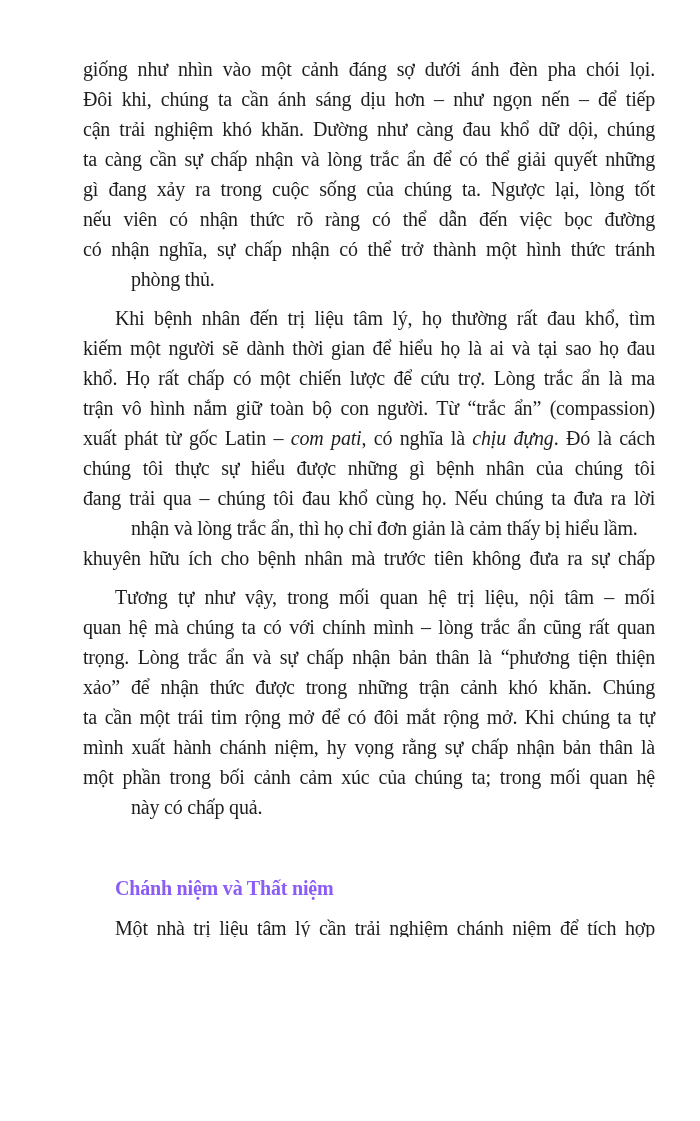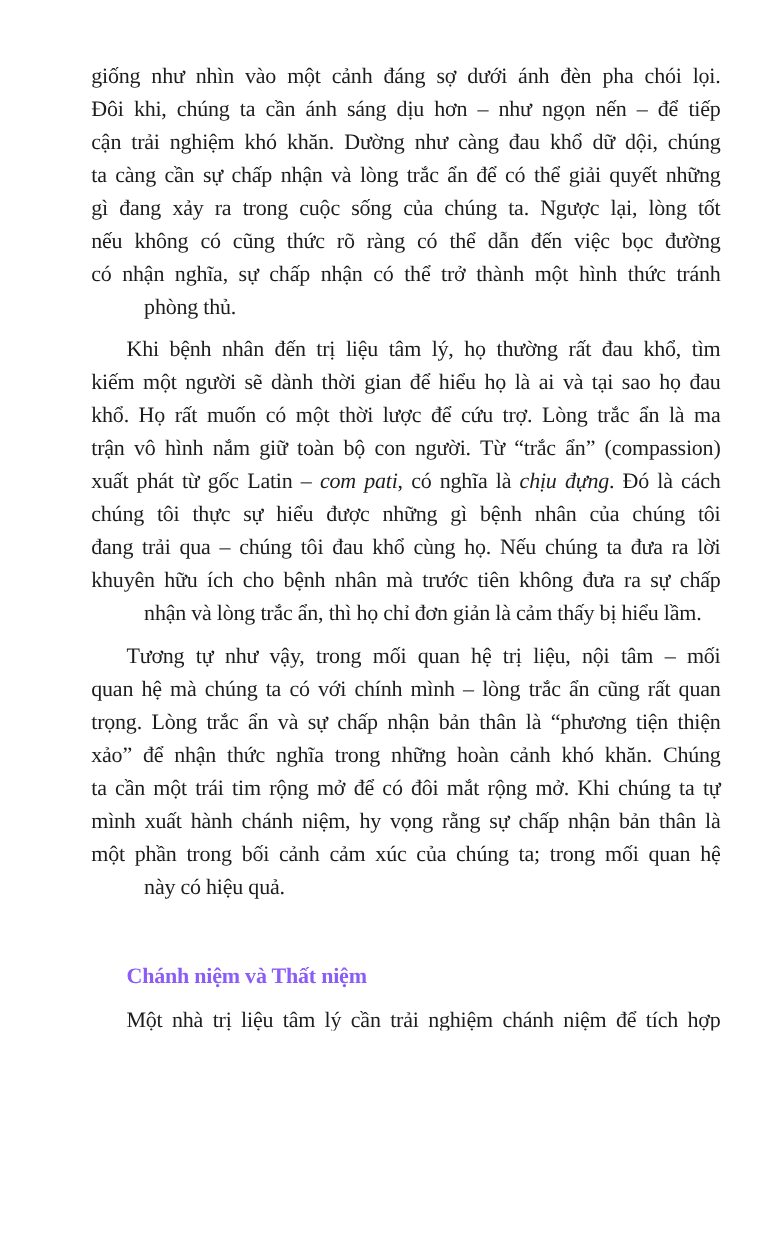--- a/index.html
+++ b/index.html
@@ -108,44 +108,44 @@
 
 <div id="page">
 
   <div id="body-text">
       <div class="para">
         <div class="line"><span>giống như nhìn vào một cảnh đáng sợ dưới ánh đèn pha chói lọi.</span></div>
         <div class="line"><span>Đôi khi, chúng ta cần ánh sáng dịu hơn – như ngọn nến – để tiếp</span></div>
         <div class="line"><span>cận trải nghiệm khó khăn. Dường như càng đau khổ dữ dội, chúng</span></div>
         <div class="line"><span>ta càng cần sự chấp nhận và lòng trắc ẩn để có thể giải quyết những</span></div>
         <div class="line"><span>gì đang xảy ra trong cuộc sống của chúng ta. Ngược lại, lòng tốt</span></div>
-        <div class="line"><span>nếu không có cũng thức rõ ràng có thể dẫn đến việc bọc đường</span></div>
+        <div class="line"><span>nếu viên có nhận thức rõ ràng có thể dẫn đến việc bọc đường</span></div>
         <div class="line"><span>có nhận nghĩa, sự chấp nhận có thể trở thành một hình thức tránh</span></div>
         <div class="line last"><span>phòng thủ.</span></div>
       </div>
       <div class="para">
         <div class="line first"><span>Khi bệnh nhân đến trị liệu tâm lý, họ thường rất đau khổ, tìm</span></div>
         <div class="line"><span>kiếm một người sẽ dành thời gian để hiểu họ là ai và tại sao họ đau</span></div>
-        <div class="line"><span>khổ. Họ rất muốn có một thời lược để cứu trợ. Lòng trắc ẩn là ma</span></div>
+        <div class="line"><span>khổ. Họ rất chấp có một chiến lược để cứu trợ. Lòng trắc ẩn là ma</span></div>
         <div class="line"><span>trận vô hình nắm giữ toàn bộ con người. Từ “trắc ẩn” (compassion)</span></div>
         <div class="line"><span>xuất phát từ gốc Latin – </span><em>com pati</em><span>, có nghĩa là </span><em>chịu đựng</em><span>. Đó là cách</span></div>
         <div class="line"><span>chúng tôi thực sự hiểu được những gì bệnh nhân của chúng tôi</span></div>
         <div class="line"><span>đang trải qua – chúng tôi đau khổ cùng họ. Nếu chúng ta đưa ra lời</span></div>
+        <div class="line last"><span>nhận và lòng trắc ẩn, thì họ chỉ đơn giản là cảm thấy bị hiểu lầm.</span></div>
         <div class="line"><span>khuyên hữu ích cho bệnh nhân mà trước tiên không đưa ra sự chấp</span></div>
-        <div class="line last"><span>nhận và lòng trắc ẩn, thì họ chỉ đơn giản là cảm thấy bị hiểu lầm.</span></div>
       </div>
       <div class="para">
         <div class="line first"><span>Tương tự như vậy, trong mối quan hệ trị liệu, nội tâm – mối</span></div>
         <div class="line"><span>quan hệ mà chúng ta có với chính mình – lòng trắc ẩn cũng rất quan</span></div>
         <div class="line"><span>trọng. Lòng trắc ẩn và sự chấp nhận bản thân là “phương tiện thiện</span></div>
-        <div class="line"><span>xảo” để nhận thức nghĩa trong những hoàn cảnh khó khăn. Chúng</span></div>
+        <div class="line"><span>xảo” để nhận thức được trong những trận cảnh khó khăn. Chúng</span></div>
         <div class="line"><span>ta cần một trái tim rộng mở để có đôi mắt rộng mở. Khi chúng ta tự</span></div>
         <div class="line"><span>mình xuất hành chánh niệm, hy vọng rằng sự chấp nhận bản thân là</span></div>
         <div class="line"><span>một phần trong bối cảnh cảm xúc của chúng ta; trong mối quan hệ</span></div>
-        <div class="line last"><span>này có hiệu quả.</span></div>
+        <div class="line last"><span>này có chấp quả.</span></div>
       </div>
       <div class="heading">Chánh niệm và Thất niệm</div>
       <div class="para">
         <div class="line first"><span>Một nhà trị liệu tâm lý cần trải nghiệm chánh niệm để tích hợp</span></div>
         <div class="line"><span>nó vào thực hành lâm sàng của mình. Học thiền từ một giáo viên có</span></div>
       </div>
     </div>
 
   <div id="watermark">
     <svg id="wm-hex" width="52" height="62" viewBox="0 0 52 62">

